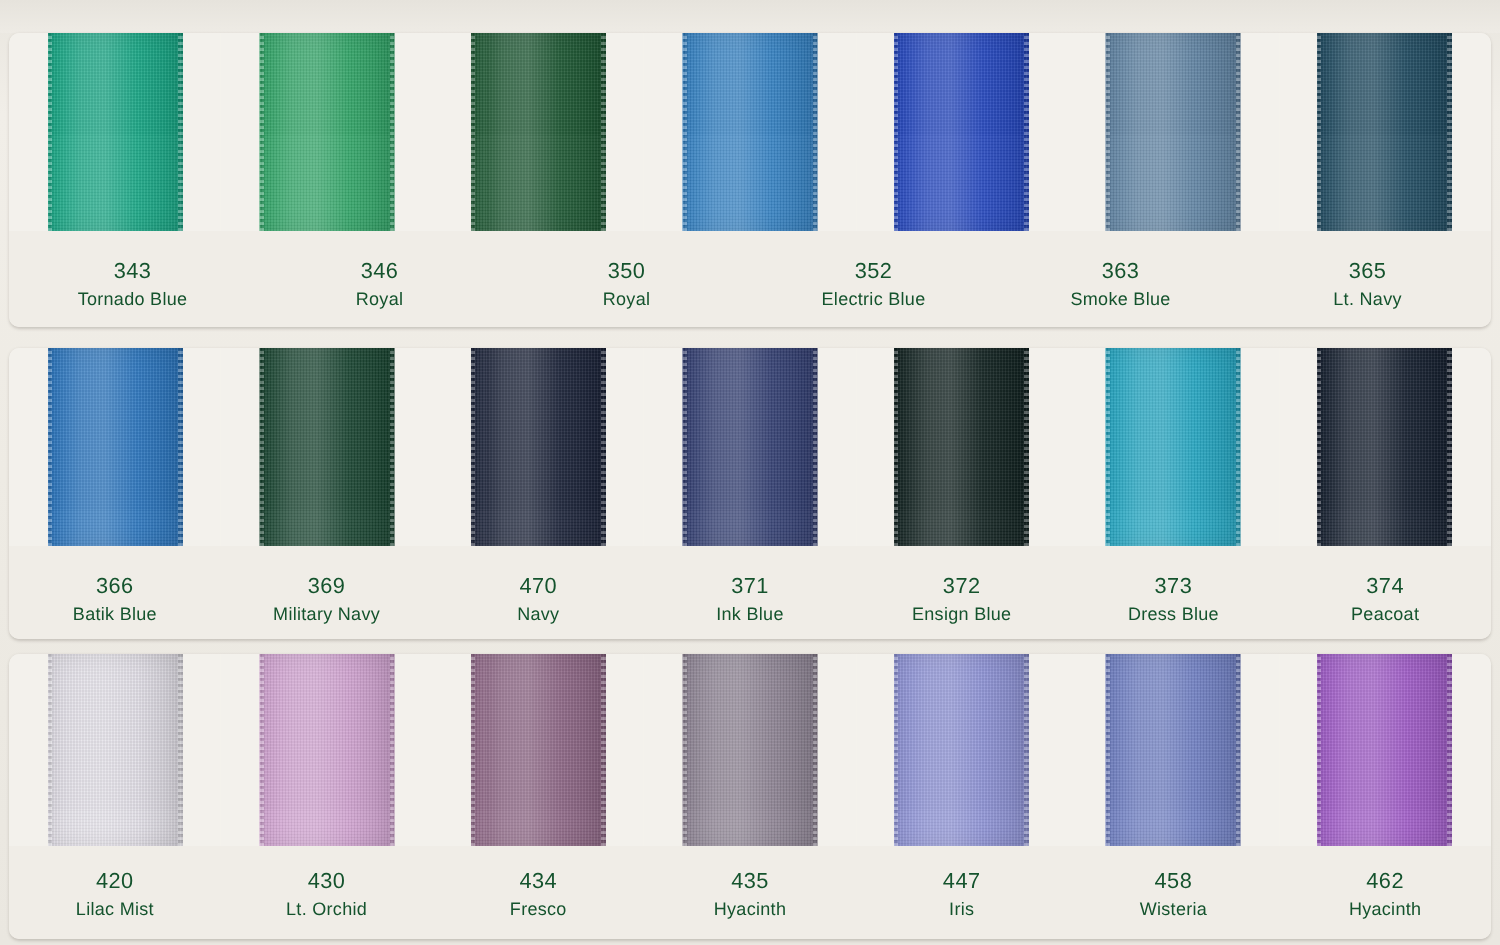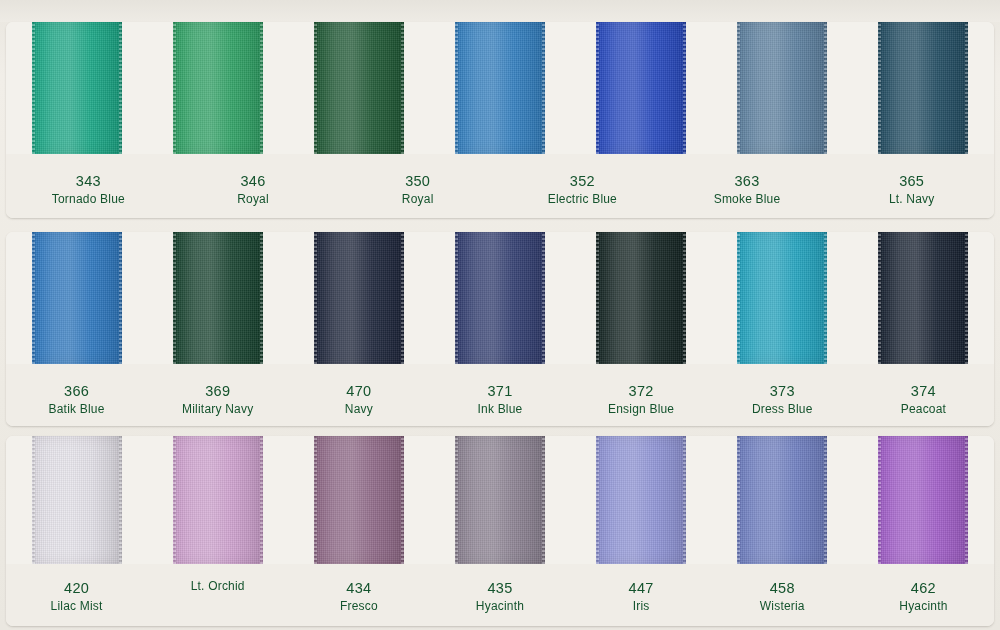--- a/index.html
+++ b/index.html
@@ -269,20 +269,21 @@
       <div class="cell">
           <div class="ribbon" style="background-color: rgb(160, 92, 200);"></div>
         </div>
     </div>
     <div class="labels">
       <div class="label-cell">
         <div class="code">420</div>
         <div class="name">Lilac Mist</div>
       </div>
       <div class="label-cell">
+        <div class="code">430</div>
         <div class="name">Lt. Orchid</div>
       </div>
       <div class="label-cell">
         <div class="code">434</div>
         <div class="name">Fresco</div>
       </div>
       <div class="label-cell">
         <div class="code">435</div>
         <div class="name">Hyacinth</div>
       </div>

